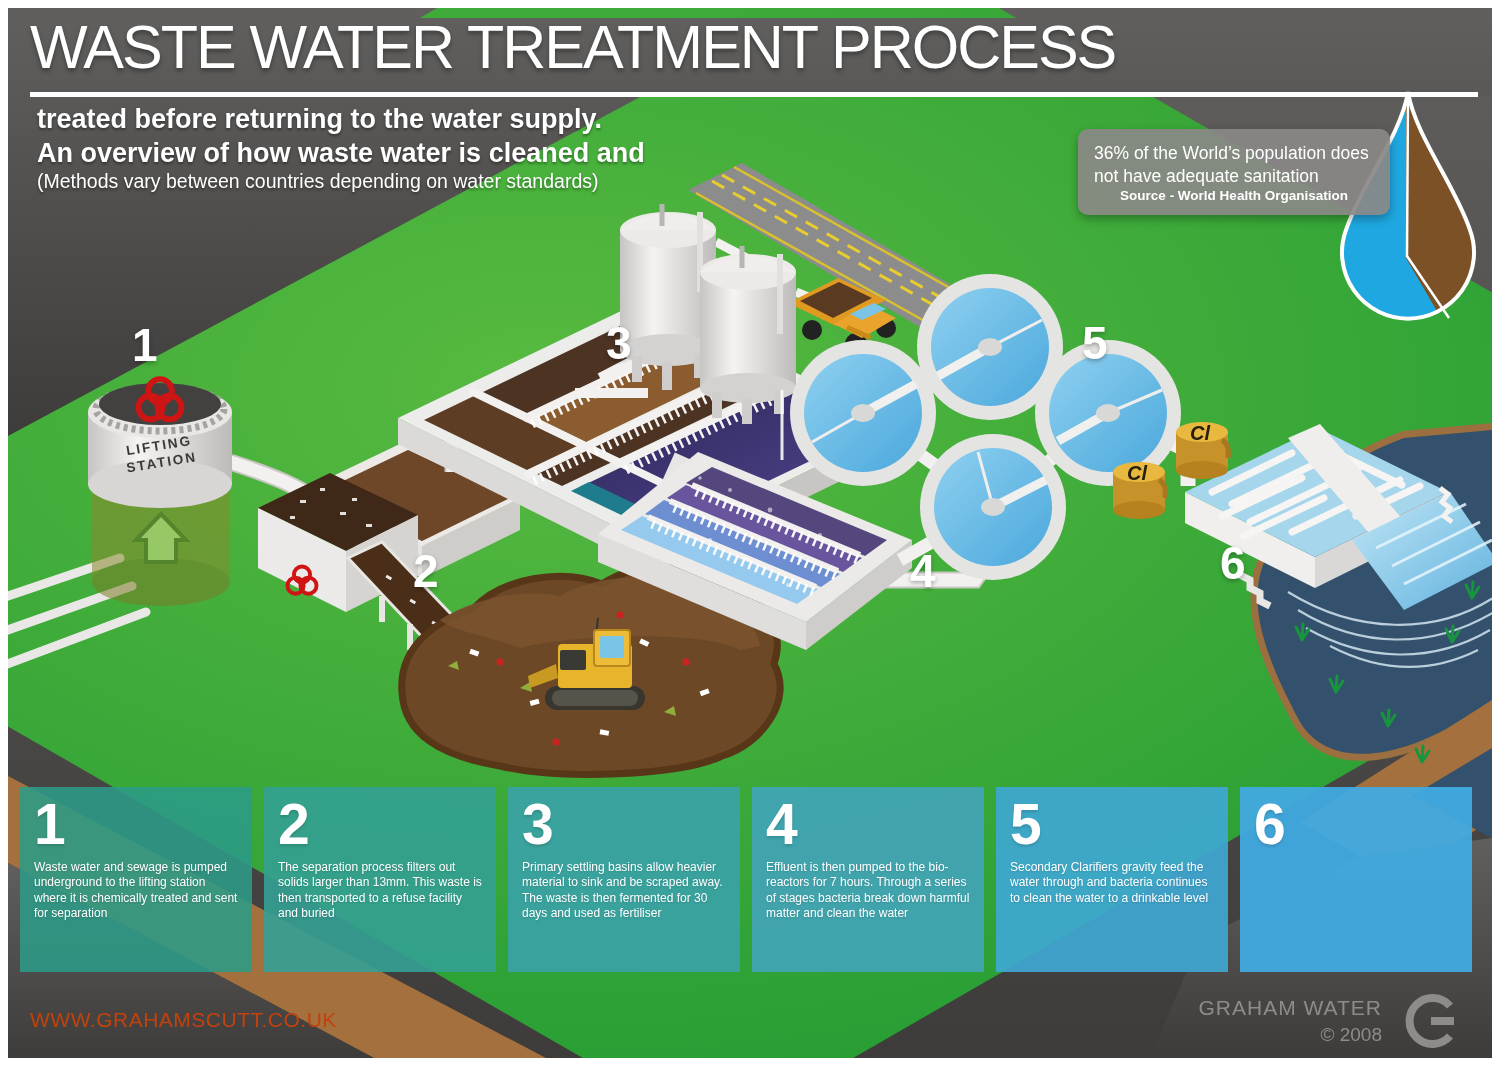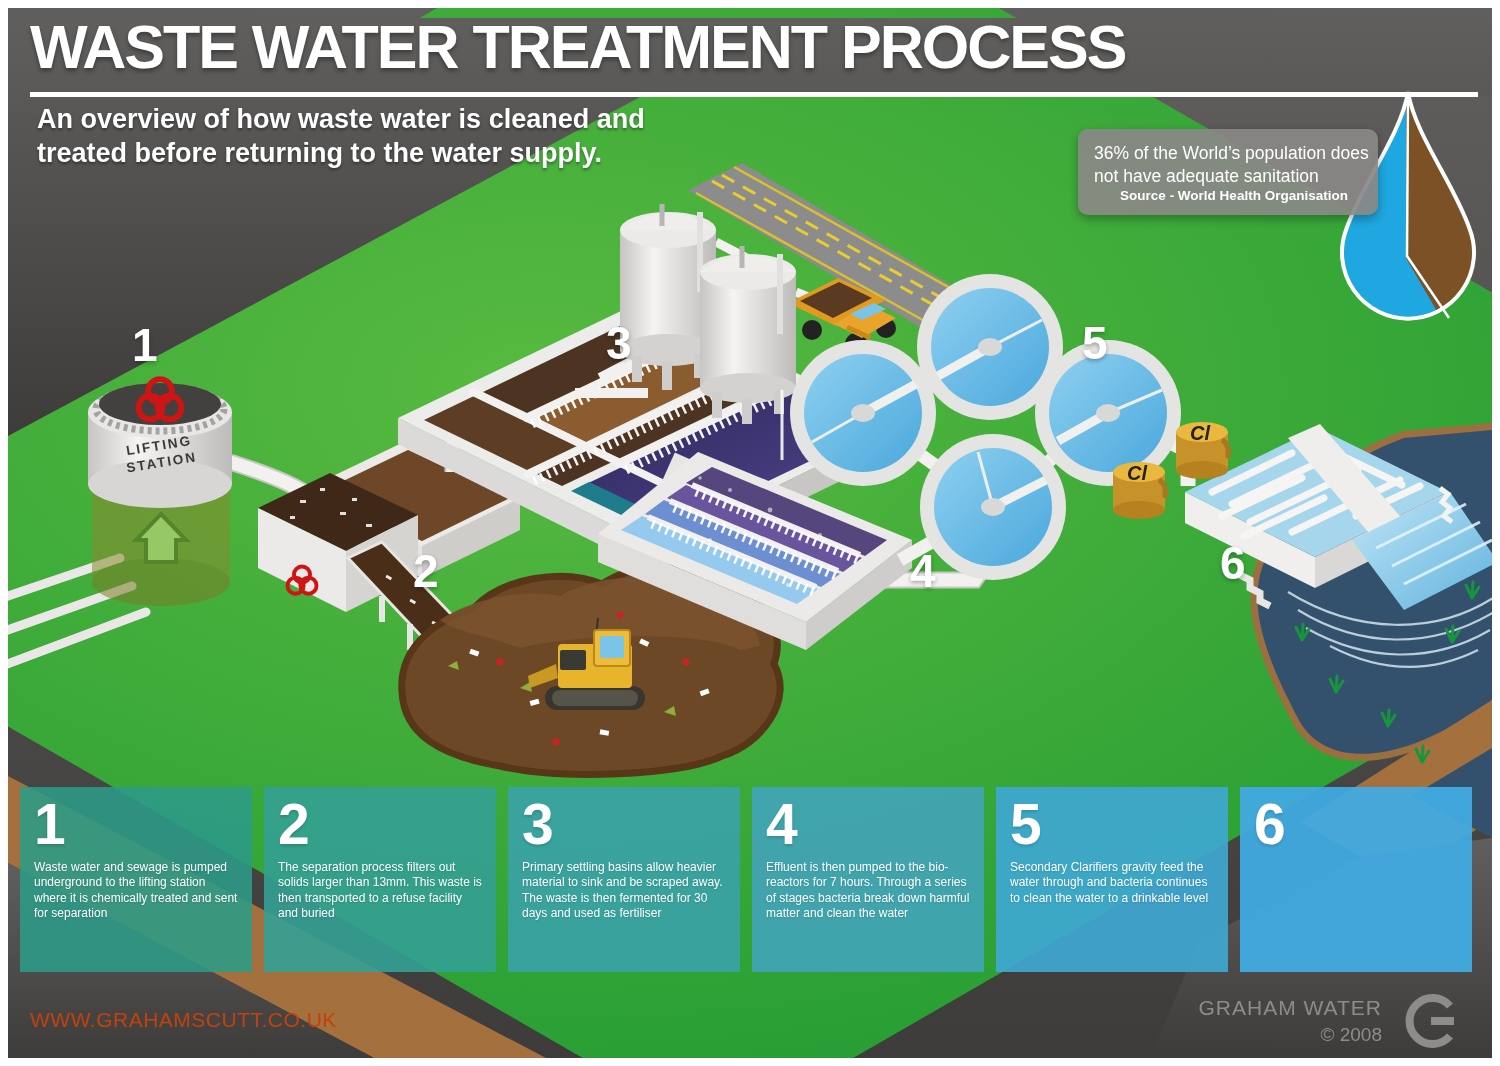--- a/index.html
+++ b/index.html
@@ -1,27 +1,27 @@
 <!DOCTYPE html>
 <html><head>
 <meta charset="utf-8">
 <style>
   html,body{margin:0;padding:0;background:#fff;}
   .frame{position:relative;width:1500px;height:1066px;background:#fff;overflow:hidden;
          font-family:"Liberation Sans",sans-serif;}
   .scene{position:absolute;left:0;top:0;}
   .overlay{position:absolute;color:#fff;}
-  .title{left:30px;top:12px;font-size:61px;font-weight:bold;letter-spacing:-2px;
+  .title{left:30px;top:12px;font-size:61px;font-weight:normal;letter-spacing:-2px;
          text-shadow:0 3px 4px rgba(0,0,0,.35);white-space:nowrap;}
   .title-rule{left:30px;top:92px;width:1448px;height:5px;background:#fff;}
   .subtitle{left:37px;top:102px;font-size:27px;font-weight:bold;line-height:1.26;
             text-shadow:0 2px 3px rgba(0,0,0,.4);}
   .note{left:37px;top:170px;font-size:19.5px;text-shadow:0 2px 3px rgba(0,0,0,.4);}
   .fact-box{left:1078px;top:129px;width:280px;background:rgba(138,136,134,.92);
-            border-radius:10px;padding:13px 4px 12px 16px;box-shadow:0 4px 10px rgba(0,0,0,.3);}
+            border-radius:10px;padding:13px 16px 12px 16px;box-shadow:0 4px 10px rgba(0,0,0,.3);}
   .fact-box .fact-text{font-size:17.5px;line-height:1.3;}
   .fact-box .fact-source{font-size:13.5px;font-weight:bold;text-align:center;margin-top:0;}
   .marker{position:absolute;color:#fff;font-size:46px;font-weight:bold;
           text-shadow:0 2px 4px rgba(0,0,0,.3);line-height:1;}
   .ls-label{position:absolute;left:103px;top:438px;width:115px;text-align:center;
             transform:rotate(-9deg);color:#3b3937;font-weight:bold;font-size:13.5px;
             letter-spacing:2px;line-height:1.25;}
   .cl-label{position:absolute;font-size:20px;font-style:italic;font-weight:bold;color:#27200d;}
   .panels{position:absolute;left:20px;top:787px;width:1452px;display:flex;gap:12px;}
   .panel{width:232px;height:185px;box-sizing:border-box;padding:10px 14px;color:#fff;}
@@ -444,23 +444,24 @@
       </g>
       <path d="M1408,94 L1407,256 L1449,318" stroke="#ffffff" stroke-width="2.5" fill="none"></path>
       <use href="#dropPath" fill="none" stroke="#ffffff" stroke-width="4"></use>
     </g>
   </g>
 </svg>
 
 <div class="overlay title">WASTE WATER TREATMENT PROCESS</div>
 <div class="overlay title-rule"></div>
 <div class="overlay subtitle">
+  <div>treated before returning to the water supply.</div>
   <div>An overview of how waste water is cleaned and</div>
-  <div>treated before returning to the water supply.</div>
 </div>
+<div class="overlay note">(Methods vary between countries depending on water standards)</div>
 
 <div class="overlay fact-box">
   <div class="fact-text">36% of the World’s population does not have adequate sanitation</div>
   <div class="fact-source">Source - World Health Organisation</div>
 </div>
 
 <span class="marker" style="left:132px;top:322px">1</span>
 <span class="marker" style="left:413px;top:548px">2</span>
 <span class="marker" style="left:606px;top:320px">3</span>
 <span class="marker" style="left:910px;top:548px">4</span>

